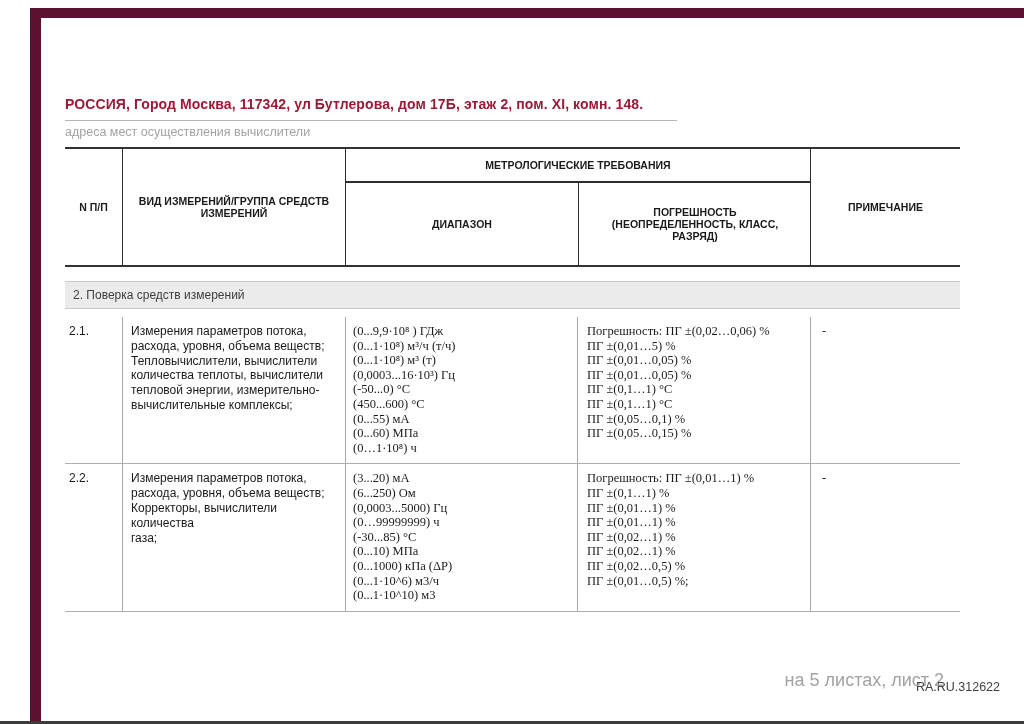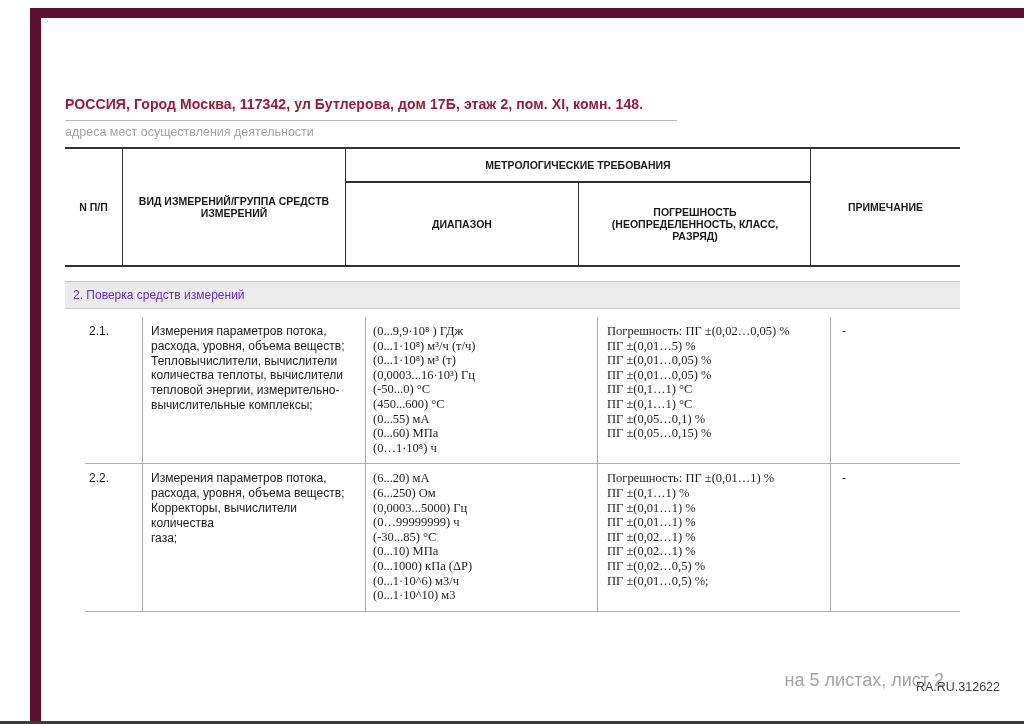--- a/index.html
+++ b/index.html
@@ -42,26 +42,26 @@
   .hdiv   { height:2px; background:#2e2e2e; }
   .hsub   { flex:1; display:flex; }
   .hsub .c-error { border-left:1.5px solid #2e2e2e; padding:0 16px; }
   .hsub .c-range { padding:8px 10px; }
   .thead .c-note { border-left:1.5px solid #2e2e2e; padding:0 10px; }
 
   .section {
     margin-top:14px; height:28px; background:#ebebeb;
     border-top:1px solid #c9c9c9; border-bottom:1px solid #c9c9c9;
     display:flex; align-items:center; padding-left:8px;
-    font-size:12px; color:#6d28d9; text-transform:none;
+    font-size:12px; color:#404040; text-transform:none;
   }
 
   .trow {
     display:flex; border-bottom:1px solid #adadad;
-    font-size:12px; line-height:14.8px;margin-left:20px;
+    font-size:12px; line-height:14.8px;
   }
   .trow.first { margin-top:8px; min-height:147px; }
   .trow.second { min-height:146px; }
   .bc { padding-top:7px; padding-bottom:8px; }
   .bc.c-num   { padding-left:4px; }
   .bc.c-kind  { border-left:1px solid #a8a8a8; padding-left:8px; padding-right:6px; }
   .bc.c-range { border-left:1px solid #a8a8a8; padding-left:7px; padding-right:4px; }
   .bc.c-error { border-left:1px solid #a8a8a8; padding-left:9px; padding-right:4px; }
   .bc.c-note  { border-left:1px solid #a8a8a8; padding-left:11px; }
   .serif { font-family:"Liberation Serif", serif; font-size:12.5px; line-height:14.6px; color:#1c1c1c; }
@@ -79,21 +79,21 @@
 </head>
 <body>
 
 <div class="screen">
 
   <div class="bar-left"></div>
   <div class="bar-top"></div>
 
   <div class="title">РОССИЯ, Город Москва, 117342, ул Бутлерова, дом 17Б, этаж 2, пом. XI, комн. 148.</div>
   <div class="title-rule"></div>
-  <div class="subtitle">адреса мест осуществления деятельности</div>
+  <div class="subtitle">адреса мест осуществления вычислители</div>
 
   <div class="table">
 
     <div class="thead">
       <div class="hc c-num">N П/П</div>
       <div class="hc c-kind">ВИД ИЗМЕРЕНИЙ/ГРУППА СРЕДСТВ ИЗМЕРЕНИЙ</div>
       <div class="hgroup">
         <div class="hc-top">МЕТРОЛОГИЧЕСКИЕ ТРЕБОВАНИЯ</div>
         <div class="hdiv"></div>
         <div class="hsub">
@@ -121,42 +121,42 @@
           <div>(0...1·10⁸) м³/ч (т/ч)</div>
           <div>(0...1·10⁸) м³ (т)</div>
           <div>(0,0003...16·10³) Гц</div>
           <div>(-50...0) °С</div>
           <div>(450...600) °С</div>
           <div>(0...55) мА</div>
           <div>(0...60) МПа</div>
           <div>(0…1·10⁸) ч</div>
         </div>
       <div class="bc c-error serif">
-          <div>Погрешность: ПГ ±(0,02…0,05) %</div>
+          <div>Погрешность: ПГ ±(0,02…0,06) %</div>
           <div>ПГ ±(0,01…5) %</div>
           <div>ПГ ±(0,01…0,05) %</div>
           <div>ПГ ±(0,01…0,05) %</div>
           <div>ПГ ±(0,1…1) °С</div>
           <div>ПГ ±(0,1…1) °С</div>
           <div>ПГ ±(0,05…0,1) %</div>
           <div>ПГ ±(0,05…0,15) %</div>
         </div>
       <div class="bc c-note serif">-</div>
     </div>
 
     <div class="trow second">
       <div class="bc c-num">2.2.</div>
       <div class="bc c-kind">
           <div>Измерения параметров потока,</div>
           <div>расхода, уровня, объема веществ;</div>
           <div>Корректоры, вычислители количества</div>
           <div>газа;</div>
         </div>
       <div class="bc c-range serif">
-          <div>(6...20) мА</div>
+          <div>(3...20) мА</div>
           <div>(6...250) Ом</div>
           <div>(0,0003...5000) Гц</div>
           <div>(0…99999999) ч</div>
           <div>(-30...85) °С</div>
           <div>(0...10) МПа</div>
           <div>(0...1000) кПа (ΔР)</div>
           <div>(0...1·10^6) м3/ч</div>
           <div>(0...1·10^10) м3</div>
         </div>
       <div class="bc c-error serif">

